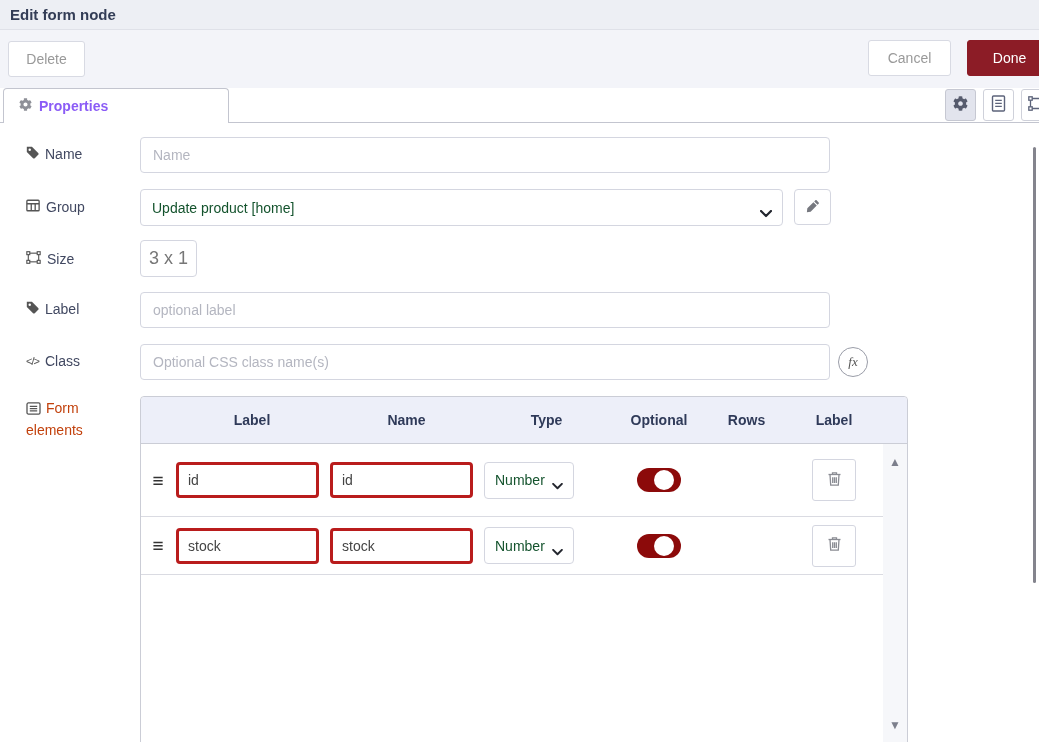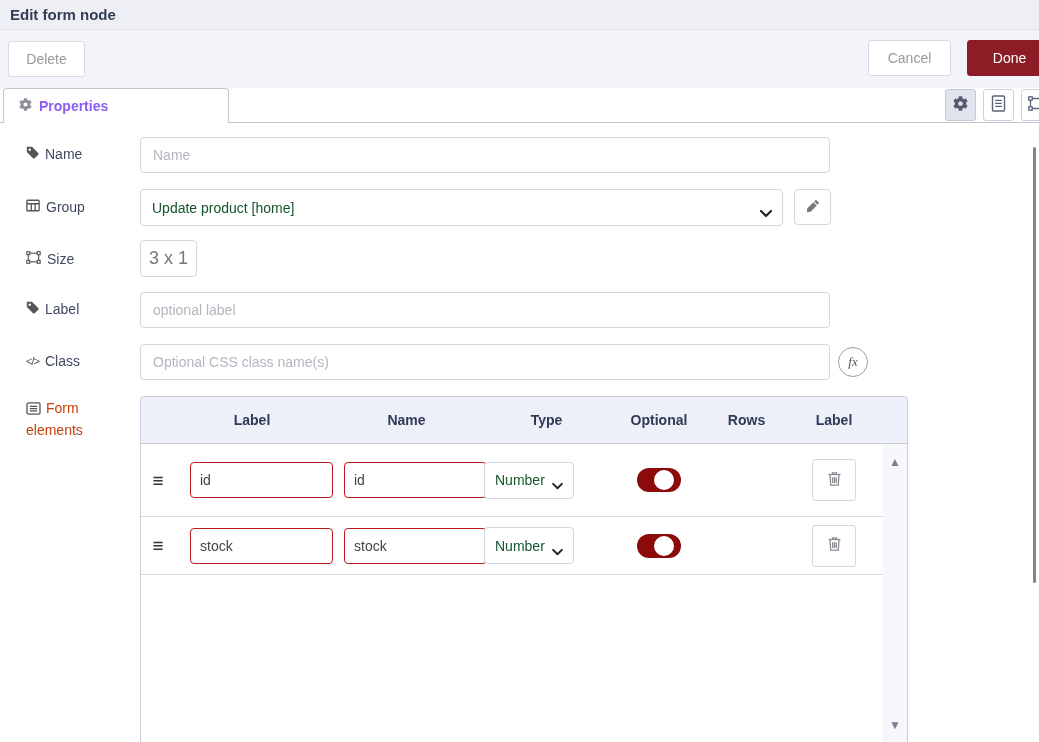--- a/index.html
+++ b/index.html
@@ -71,23 +71,23 @@
   .fe-thead { position:absolute; left:0; top:0; right:0; height:47px; background:#edeff9;
     border-bottom:1px solid #cbcdd6; border-radius:4px 4px 0 0; display:grid;
     grid-template-columns:34px 154px 155px 125px 100px 75px 100px; align-items:center; }
   .fe-thead .th { text-align:center; font-size:14px; font-weight:bold; color:#2f3a59; }
   .fe-body { position:absolute; left:0; top:47px; right:24px; bottom:0; }
   .fe-row { position:relative; display:grid;
     grid-template-columns:34px 154px 155px 125px 100px 75px 100px; align-items:center;
     border-bottom:1px solid #dadbe2; }
   .fe-row.r0 { height:73px; } .fe-row.r1 { height:58px; }
   .drag-handle { font-size:19px; color:#333; text-align:center; cursor:grab; line-height:1; }
-  .cell-input { width:143px; height:36px; border:1px solid #b91c1c; border-radius:4px;
+  .cell-input { width:143px; height:36px; border:3px solid #b91c1c; border-radius:4px;
     padding:0 9px; font-size:14px; color:#444; font-family:"Liberation Sans",sans-serif;
-    outline:none; margin-left:15px; }
+    outline:none; margin-left:1px; }
   .cell-sel-wrap { position:relative; width:90px; }
   .cell-sel-wrap select { height:37px; padding:0 24px 0 10px; }
   .toggle { width:44px; height:24px; border-radius:12px; background:#8c0a0a; position:relative;
     justify-self:center; cursor:pointer; }
   .toggle .knob { position:absolute; left:17px; top:2px; width:20px; height:20px;
     border-radius:50%; background:#fff; }
   .btn-trash { width:44px; height:42px; border:1px solid #d4d6e0; border-radius:3px;
     background:#fff; display:flex; align-items:center; justify-content:center;
     cursor:pointer; justify-self:center; }
   .fe-scrollstrip { position:absolute; right:0; top:47px; bottom:0; width:24px;

